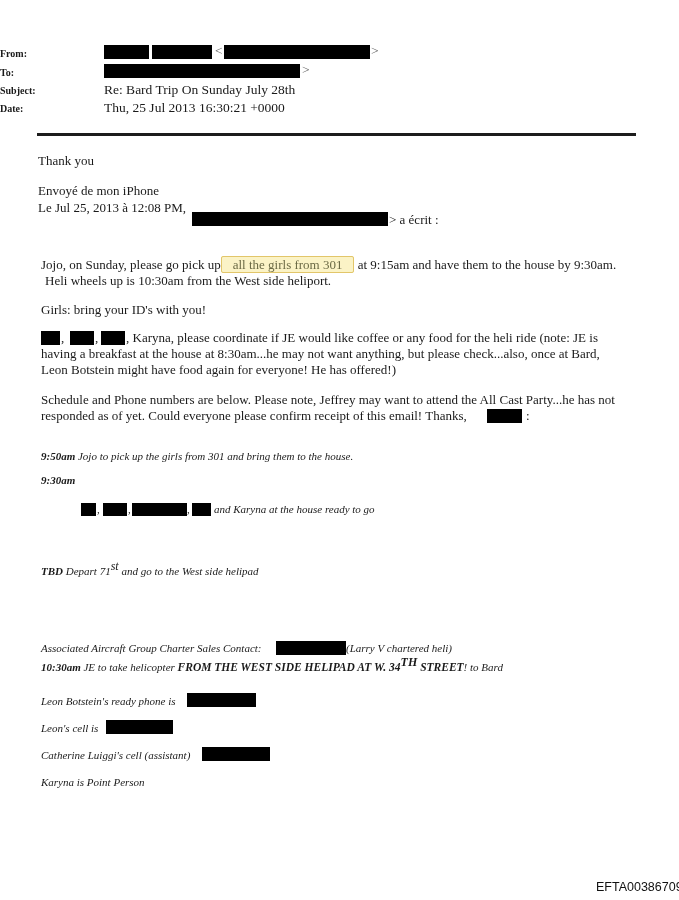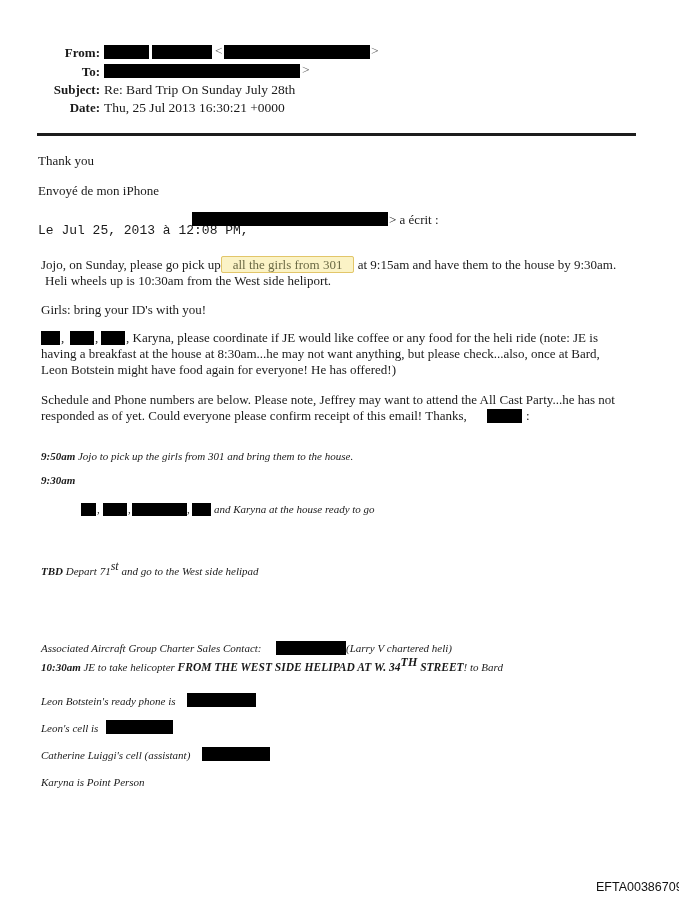--- a/index.html
+++ b/index.html
@@ -3,21 +3,21 @@
 <meta charset="utf-8">
 <style>
   html, body { margin: 0; padding: 0; background: #ffffff; }
   body {
     width: 679px; height: 900px; position: relative; overflow: hidden;
     font-family: "Liberation Serif", "DejaVu Serif", serif;
     color: #1a1a1a;
   }
   .abs { position: absolute; white-space: nowrap; }
   .redact { display: inline-block; background: #000; vertical-align: -2px; }
-  .hdr-label { font-weight: bold; font-size: 13px; text-align: right; width: 100px; display: inline-block; }
+  .hdr-label { font-weight: bold; font-size: 10px; width: 100px; display: inline-block; }
   .hdr-val { font-size: 13.5px; }
   .body13 { font-size: 13px; line-height: 17px; }
   .it { font-style: italic; font-size: 11px; }
   .bi { font-style: italic; font-weight: bold; }
   .hl {
     background: #fbf3c6; border: 1px solid #e2c66a; border-radius: 2px;
     color: #6b6a45; padding: 0 11px;
   }
   .rule { position: absolute; left: 37px; top: 133px; width: 599px; height: 3px; background: #1d1d1d; }
   .footer { font-family: "Liberation Sans", "DejaVu Sans", sans-serif; font-size: 12.5px; color: #111; }
@@ -47,21 +47,21 @@
 </div>
 <div class="abs" style="left:0; top:98px;">
   <span class="hdr-label">Date:</span>
   <span class="hdr-val">Thu, 25 Jul 2013 16:30:21 +0000</span>
 </div>
 
 <div class="rule"></div>
 
 <div class="abs body13" style="left:38px; top:152px;">Thank you</div>
 <div class="abs body13" style="left:38px; top:182px;">Envoyé de mon iPhone</div>
-<div class="abs body13" style="left:38px; top:222px;font-family:Liberation Mono, monospace;">
+<div class="abs body13" style="left:38px; top:199px;">
   <span>Le Jul 25, 2013 à 12:08 PM,</span>
 </div>
 <div class="redact abs" style="left:192px; top:212px; width:196px; height:14px;"></div>
 <span class="abs body13" style="left:389px; top:211px;">&gt; a écrit :</span>
 
 <div class="abs body13" style="left:41px; top:256px;">
   <span>Jojo, on Sunday, please go pick up</span><span class="hl">all the girls from 301</span>
   <span>at 9:15am and have them to the house by 9:30am.</span>
 </div>
 <div class="abs body13" style="left:45px; top:272px;">Heli wheels up is 10:30am from the West side heliport.</div>

